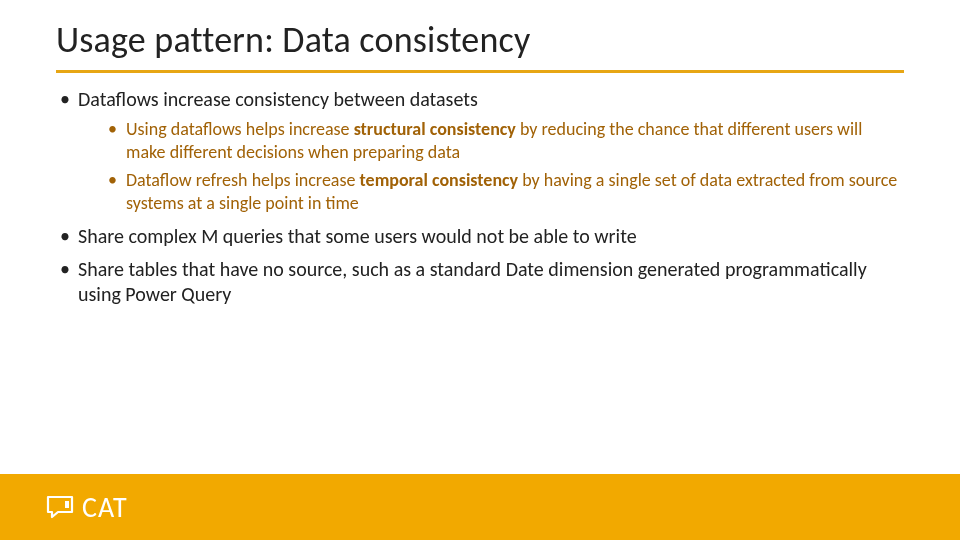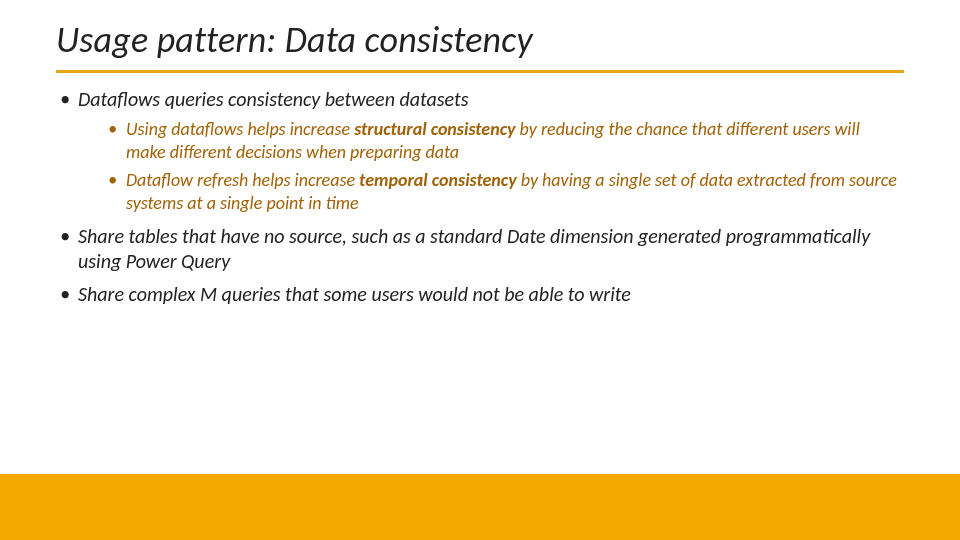--- a/index.html
+++ b/index.html
@@ -1,17 +1,17 @@
 <!DOCTYPE html>
 <html><head>
 <meta charset="utf-8">
 <style>
   * { box-sizing: border-box; margin: 0; padding: 0; }
   html, body { width: 960px; height: 540px; font-family: "Segoe UI", Calibri, Arial, sans-serif; background: #fff; color: #222; }
-  .slide { position: relative; width: 960px; height: 540px; overflow: hidden; font-style: italic; }
+  .slide { position: relative; width: 960px; height: 540px; overflow: hidden; }
   .title { font-size: 36px; font-weight: 400; padding: 18px 0 8px 56px; letter-spacing: 0.2px; }
   .rule { height: 3px; background: #e7a614; margin: 0 56px 14px 56px; }
   .content { padding: 0 60px 0 60px; font-size: 20px; line-height: 1.25; }
   ul.lvl1 { list-style: none; }
   ul.lvl1 > li { position: relative; padding-left: 18px; margin-bottom: 8px; }
   ul.lvl1 > li::before { content: "•"; position: absolute; left: 0; top: 0; }
   ul.lvl2 { list-style: none; margin-top: 6px; margin-bottom: 10px; padding-left: 30px; font-size: 18px; color: #a16207; }
   ul.lvl2 > li { position: relative; padding-left: 18px; margin-bottom: 6px; }
   ul.lvl2 > li::before { content: "•"; position: absolute; left: 0; top: 0; }
   b { font-weight: 700; }
@@ -33,35 +33,44 @@
 <body>
 
 <div class="slide">
 
   <div class="title">Usage pattern: Data consistency</div>
   <div class="rule"></div>
 
   <div class="content">
     <ul class="lvl1">
       <li>
-        <span>Dataflows queries consistency between datasets</span>
+        <span>Dataflows increase consistency between datasets</span>
         <ul class="lvl2">
           <li>
             <span>Using dataflows helps increase </span><b>structural consistency</b><span> by reducing the chance that different users will make different decisions when preparing data</span>
           </li>
           <li>
             <span>Dataflow refresh helps increase </span><b>temporal consistency</b><span> by having a single set of data extracted from source systems at a single point in time</span>
           </li>
         </ul>
       </li>
       <li>
-        <span>Share tables that have no source, such as a standard Date dimension generated programmatically using Power Query</span>
+        <span>Share complex M queries that some users would not be able to write</span>
       </li>
       <li>
-        <span>Share complex M queries that some users would not be able to write</span>
+        <span>Share tables that have no source, such as a standard Date dimension generated programmatically using Power Query</span>
       </li>
     </ul>
   </div>
 
   <div class="footer">
+    <div class="cat">
+      <div class="cat-icon">
+        <svg viewBox="0 0 28 24" width="28" height="24">
+          <path d="M2 2 h24 v15 h-14 l-6 5 v-5 h-4 z" fill="none" stroke="#fff" stroke-width="2.2" stroke-linejoin="round"></path>
+          <rect x="19" y="6" width="4" height="7" fill="#fff"></rect>
+        </svg>
+      </div>
+      <div class="cat-word">CAT</div>
+    </div>
   </div>
 
 </div>
 
 </body></html>

